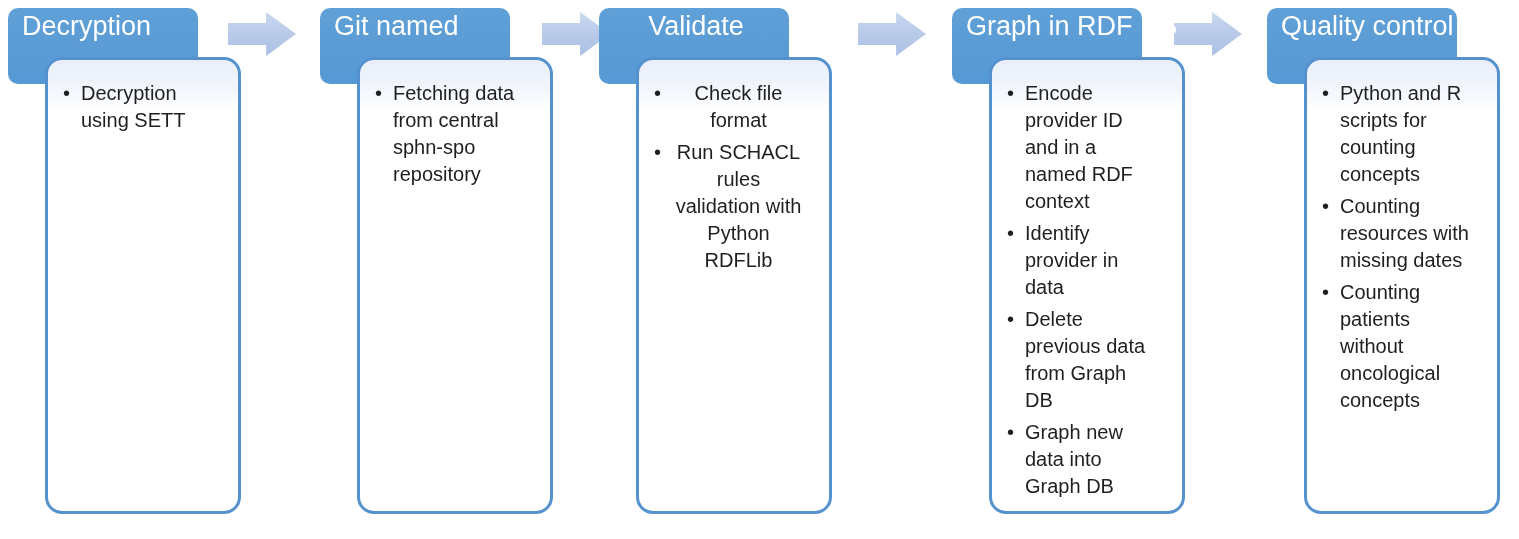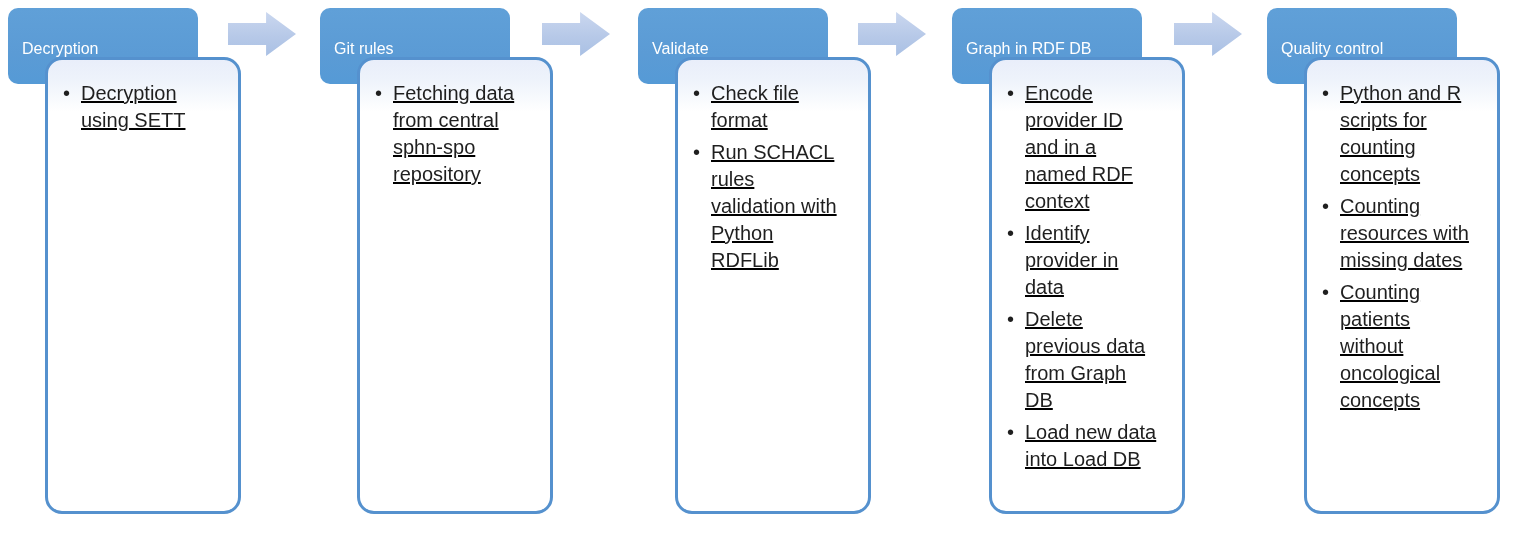--- a/index.html
+++ b/index.html
@@ -23,39 +23,38 @@
     top: 8px;
     width: 190px;
     height: 76px;
     box-sizing: border-box;
     background: linear-gradient(180deg, #60a0d8 0%, #5b9bd5 60%, #559ad6 100%);
     border-radius: 10px;
     z-index: 1;
   }
   .step-title {
     display: block;
-    padding: 28px 10px 0 14px;
+    padding: 5px 10px 0 14px;
     color: #ffffff;
-    font-size: 16px;
+    font-size: 27px;
     line-height: 26px;
     white-space: nowrap;
   }
   .step-body {
     position: absolute;
     left: 37px;
     top: 57px;
     width: 196px;
     height: 457px;
     box-sizing: border-box;
     border: 3px solid #5591ce;
     border-radius: 17px;
     background: linear-gradient(180deg, #e9eefa 0px, #eef3fb 20px, #ffffff 52px);
     padding: 20px 24px 0 13px;
     z-index: 2;
-    text-decoration: underline;
   }
   .bullet-list {
     list-style: none;
     margin: 0;
     padding: 0;
   }
   .bullet-item {
     position: relative;
     padding-left: 20px;
     font-size: 20px;
@@ -74,21 +73,21 @@
     position: absolute;
     top: 12px;
     width: 68px;
     height: 44px;
     background: linear-gradient(180deg, #cad7ef 0%, #b7c9e8 55%, #a9c0e4 100%);
     clip-path: polygon(0% 25%, 56% 25%, 56% 0%, 100% 50%, 56% 100%, 56% 75%, 0% 75%);
   }
   
   .step-0 { left: 8px; }
   .step-1 { left: 320px; }
-  .step-2 { left: 638px; }
+  .step-2 { left: 599px; text-align: center; }
   .step-3 { left: 952px; }
   .step-4 { left: 1267px; }
   .arrow-0 { left: 228px; }
   .arrow-1 { left: 542px; }
   .arrow-2 { left: 858px; }
   .arrow-3 { left: 1174px; }
 </style>
 </head>
 <body>
 
@@ -102,21 +101,21 @@
       <ul class="bullet-list">
         <li class="bullet-item">Decryption using SETT</li>
       </ul>
     </div>
   </div>
 
   <div class="arrow arrow-0"></div>
 
   <div class="step step-1">
     <div class="step-header">
-      <span class="step-title">Git rules</span>
+      <span class="step-title">Git named</span>
     </div>
     <div class="step-body">
       <ul class="bullet-list">
         <li class="bullet-item">Fetching data from central sphn-spo repository</li>
       </ul>
     </div>
   </div>
 
   <div class="arrow arrow-1"></div>
 
@@ -136,21 +135,21 @@
 
   <div class="step step-3">
     <div class="step-header">
       <span class="step-title">Graph in RDF DB</span>
     </div>
     <div class="step-body">
       <ul class="bullet-list">
         <li class="bullet-item">Encode provider ID and in a named RDF context</li>
         <li class="bullet-item">Identify provider in data</li>
         <li class="bullet-item">Delete previous data from Graph DB</li>
-        <li class="bullet-item">Load new data into Load DB</li>
+        <li class="bullet-item">Graph new data into Graph DB</li>
       </ul>
     </div>
   </div>
 
   <div class="arrow arrow-3"></div>
 
   <div class="step step-4">
     <div class="step-header">
       <span class="step-title">Quality control</span>
     </div>

